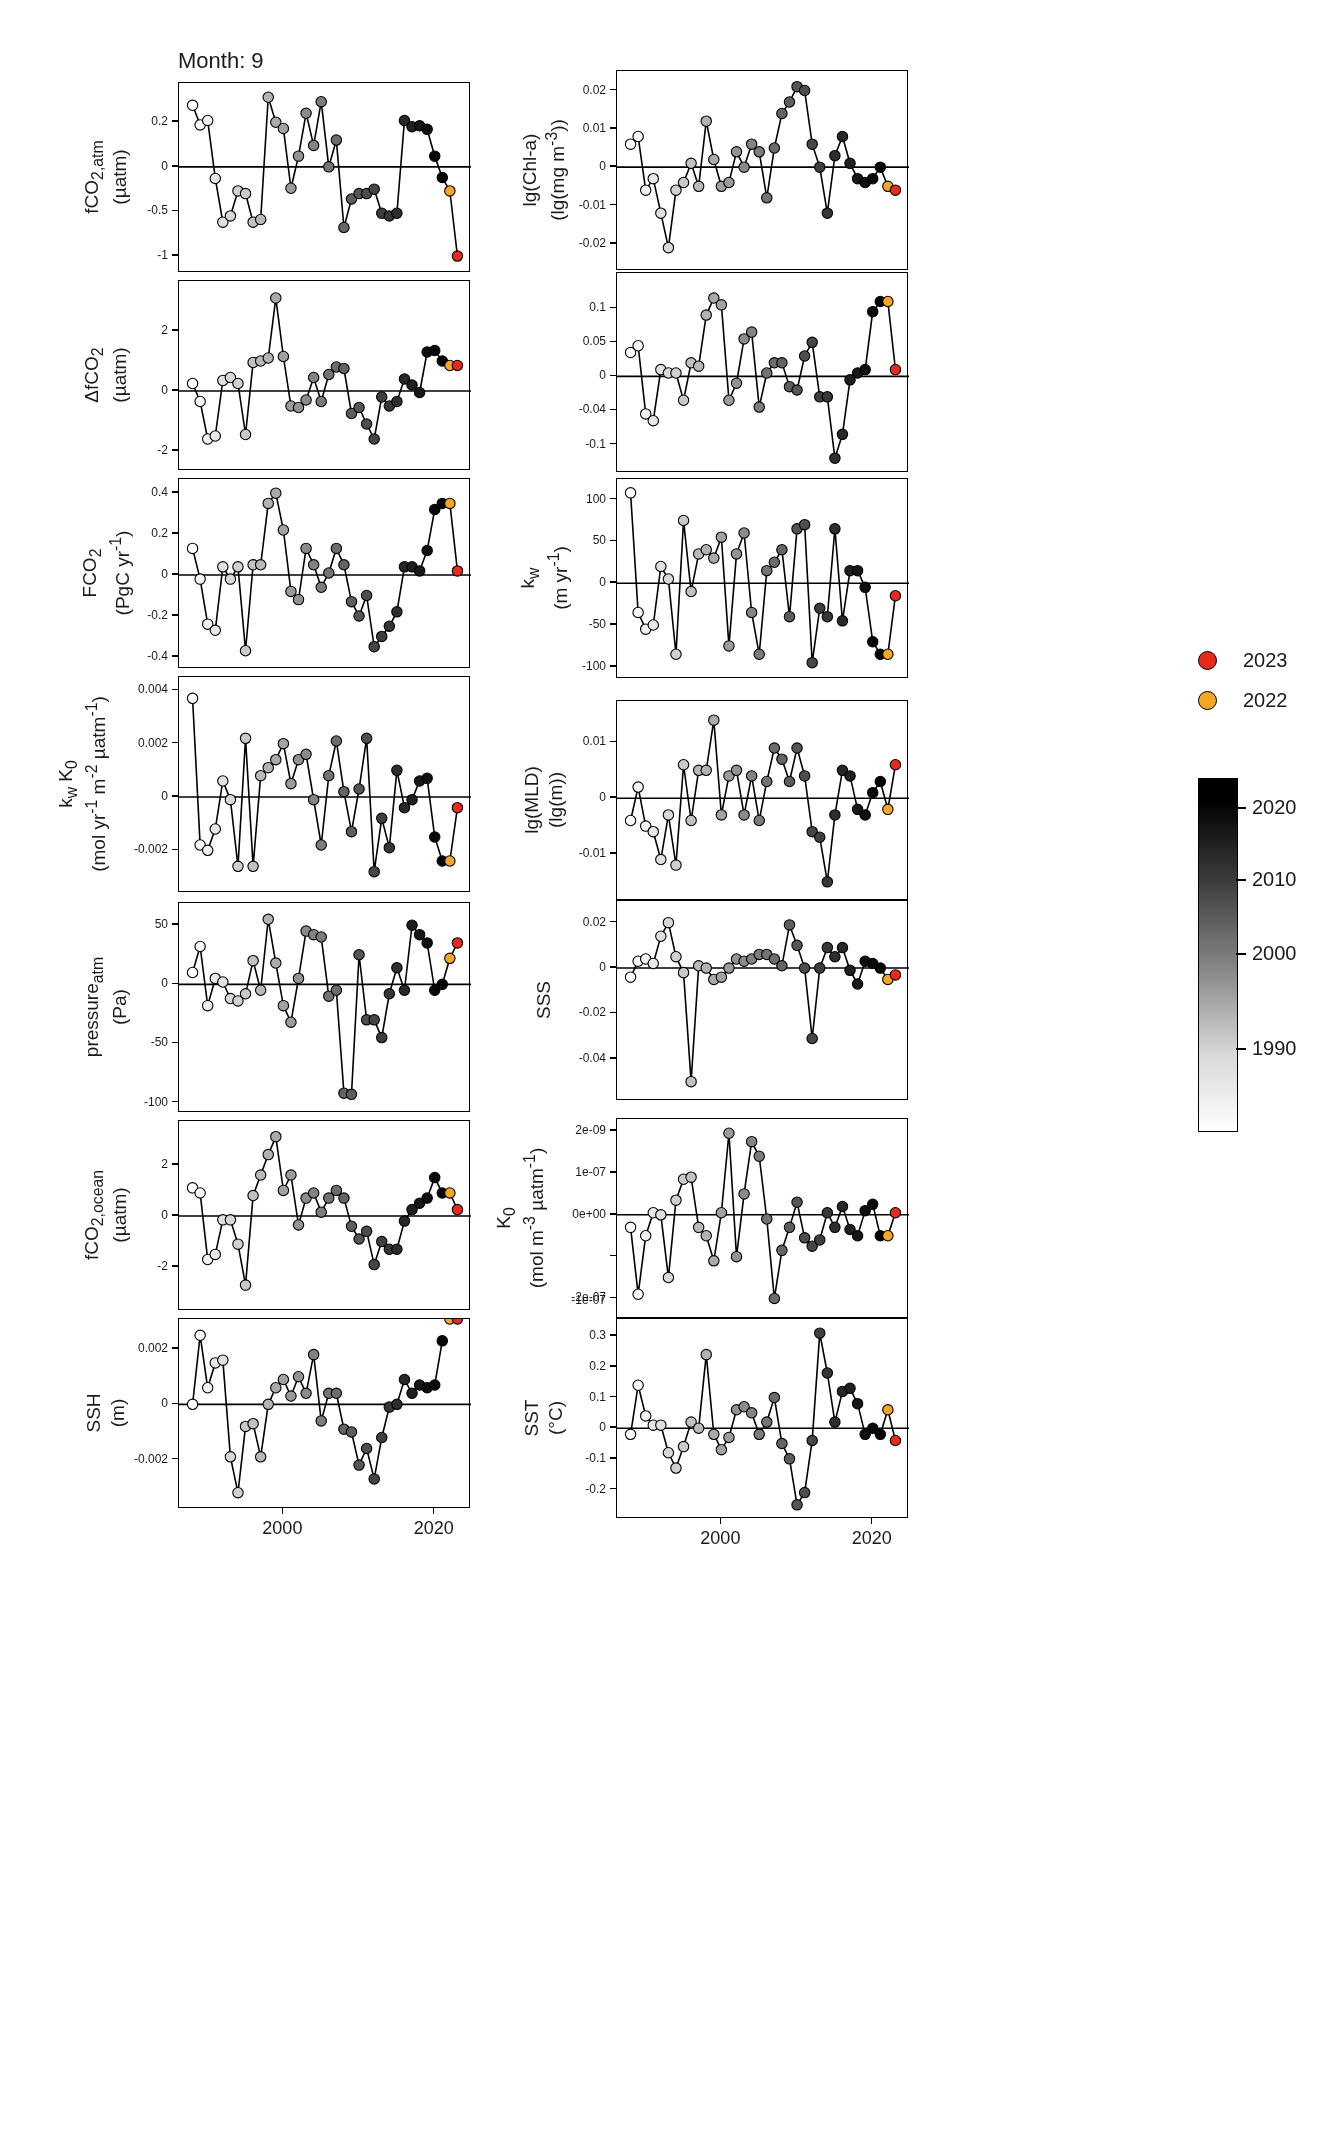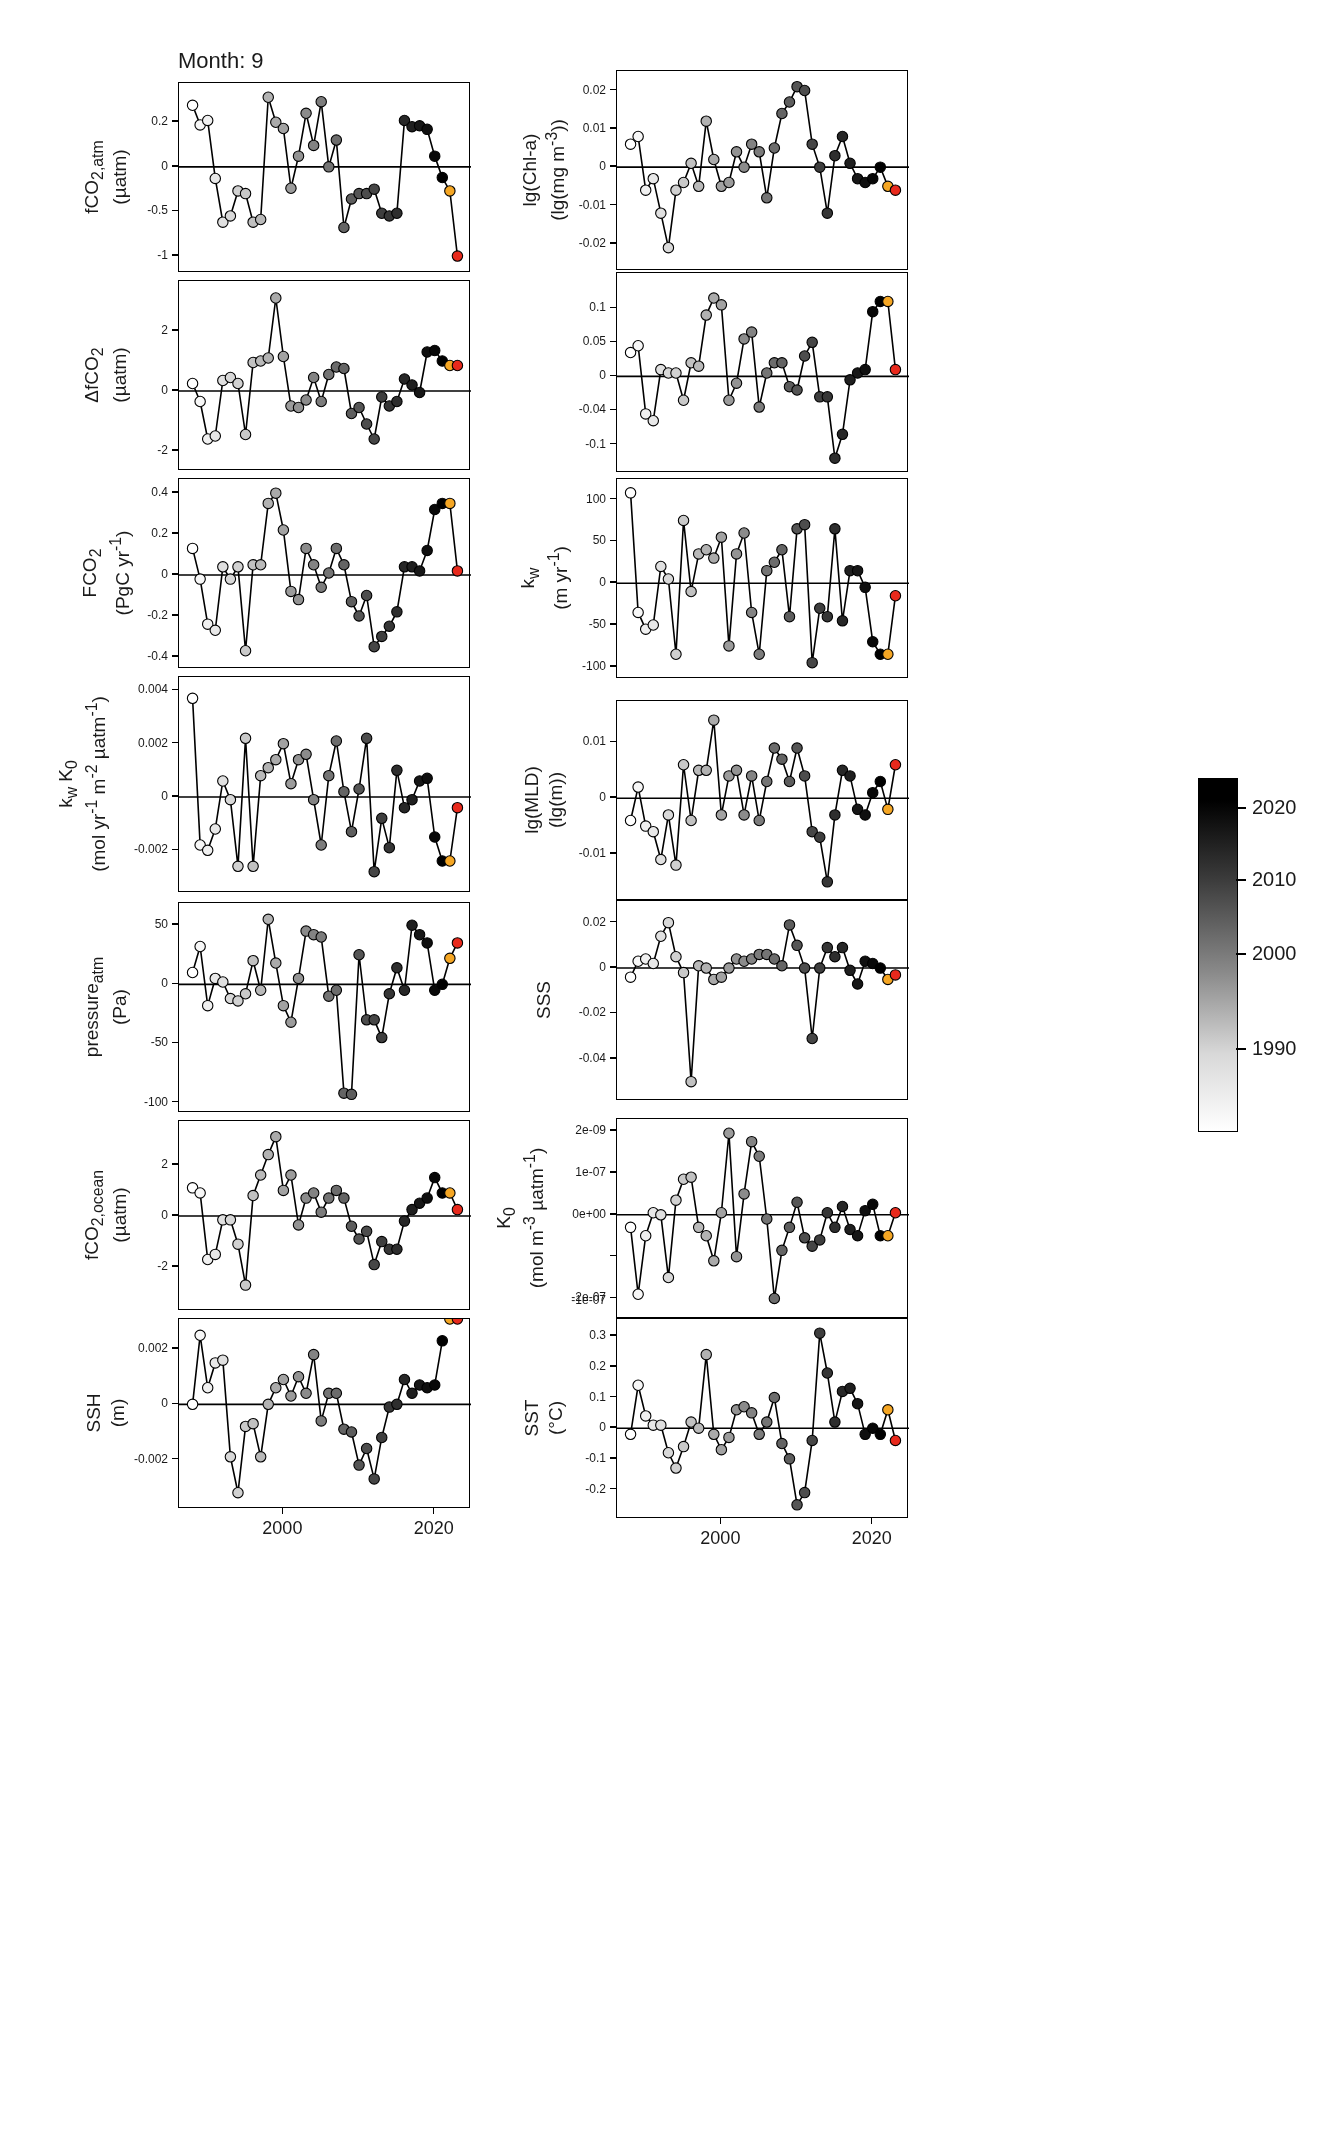--- a/index.html
+++ b/index.html
@@ -754,20 +754,30 @@
       <div class="tickmark" style="left: 281.628px; top: 1508px; width: 1.5px; height: 6px;"></div>
       <div class="xtick" style="left: 282.378px; top: 1518px;">2000</div>
       <div class="tickmark" style="left: 432.98px; top: 1508px; width: 1.5px; height: 6px;"></div>
       <div class="xtick" style="left: 433.73px; top: 1518px;">2020</div>
       <div class="tickmark" style="left: 719.628px; top: 1518px; width: 1.5px; height: 6px;"></div>
       <div class="xtick" style="left: 720.378px; top: 1528px;">2000</div>
       <div class="tickmark" style="left: 870.98px; top: 1518px; width: 1.5px; height: 6px;"></div>
       <div class="xtick" style="left: 871.73px; top: 1528px;">2020</div>
     </div>
 
+  <div id="legend">
+    <div class="leg-row">
+      <span class="leg-dot" style="background:#e8291c"></span>
+      <span class="leg-lab">2023</span>
+    </div>
+    <div class="leg-row">
+      <span class="leg-dot" style="background:#f5a623"></span>
+      <span class="leg-lab">2022</span>
+    </div>
+  </div>
   <div id="gradbox"></div>
   <div class="grad-tick" style="top:807px"></div>
   <div class="grad-lab" style="top:807px">2020</div>
   <div class="grad-tick" style="top:879px"></div>
   <div class="grad-lab" style="top:879px">2010</div>
   <div class="grad-tick" style="top:953px"></div>
   <div class="grad-lab" style="top:953px">2000</div>
   <div class="grad-tick" style="top:1048px"></div>
   <div class="grad-lab" style="top:1048px">1990</div>
 </div>

